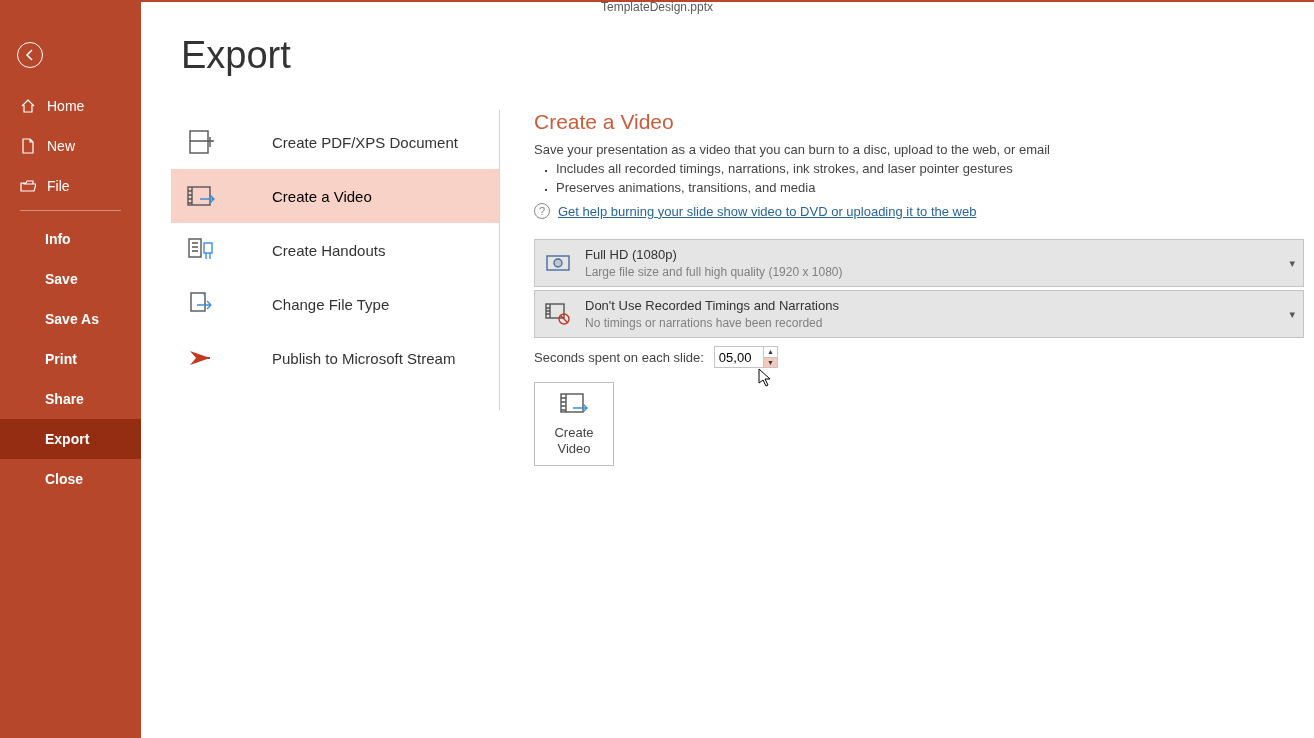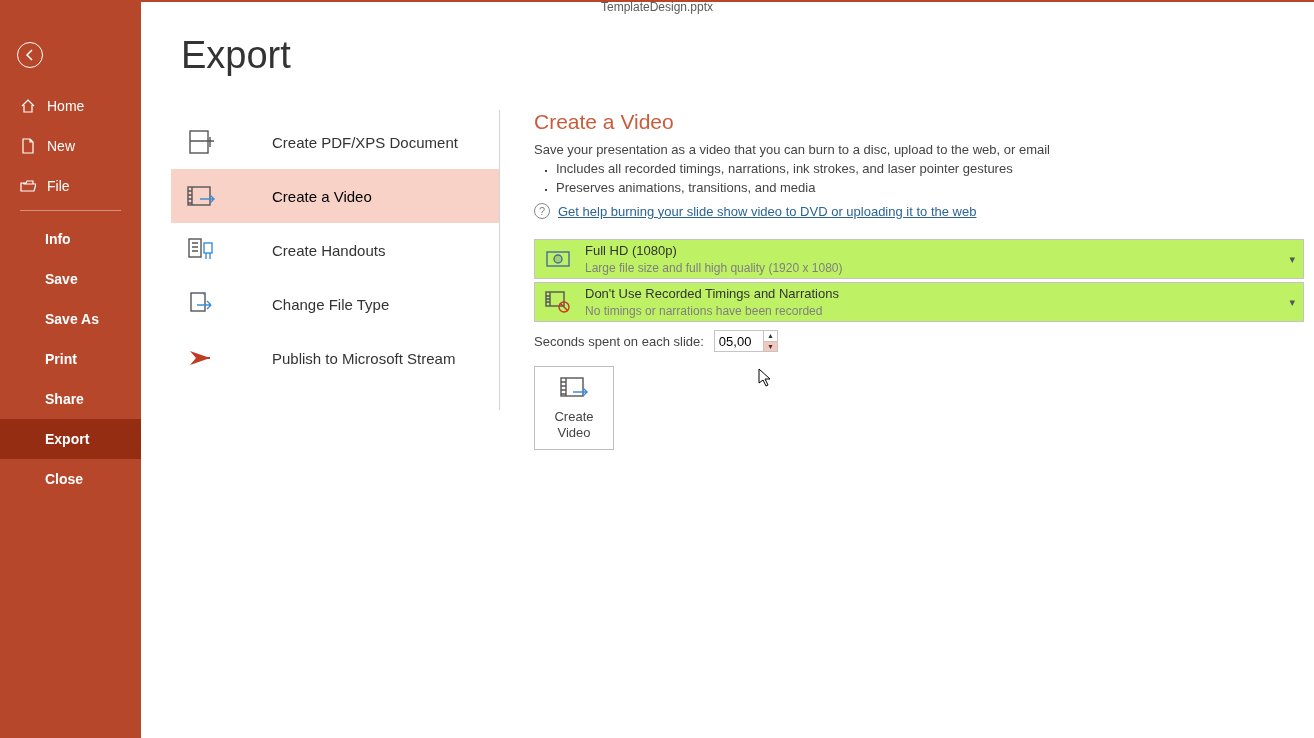--- a/index.html
+++ b/index.html
@@ -25,21 +25,21 @@
   .vdiv { width: 1px; background: #d4d4d4; margin-top: 108px; height: 300px; }
   .right-pane { flex: 1; padding: 108px 10px 0 34px; }
   .section-title { font-size: 21px; color: #ca5c3b; font-weight: 400; margin-bottom: 8px; }
   .desc { font-size: 13px; color: #444; margin-bottom: 2px; }
   .bullets { margin: 4px 0 8px 22px; }
   .bullets li { font-size: 13px; color: #444; margin-bottom: 4px; list-style: square; }
   .bullets li::marker { font-size: 8px; }
   .help-row { display: flex; align-items: center; margin: 6px 0 20px 0; }
   .help-icon { width: 16px; height: 16px; border: 1.2px solid #888; border-radius: 50%; display: flex; align-items: center; justify-content: center; font-size: 11px; color: #888; margin-right: 8px; }
   .help-link { color: #2a6496; text-decoration: underline; font-size: 13px; cursor: pointer; }
-  .dropdown { border: 1px solid #c4c4c4; height: 40px; display: flex; align-items: center; padding: 4px 8px; margin-bottom: 3px; cursor: pointer; background: #bef264; }
+  .dropdown { border: 1px solid #c4c4c4; height: 48px; display: flex; align-items: center; padding: 4px 8px; margin-bottom: 3px; cursor: pointer; background: #e5e5e5; }
   .dropdown .dicon { width: 30px; margin-right: 12px; display: flex; justify-content: center; }
   .dropdown .dtext { flex: 1; display: flex; flex-direction: column; line-height: 1.35; }
   .dropdown .dtitle { font-size: 13px; color: #333; }
   .dropdown .dsub { font-size: 12px; color: #808080; }
   .dropdown .arrow { color: #555; font-size: 11px; }
   .row { display: flex; align-items: center; margin-top: 8px; }
   .row-label { font-size: 13px; color: #444; margin-right: 10px; }
   .spinner { display: flex; align-items: stretch; border: 1px solid #c4c4c4; height: 22px; }
   .spinner input { border: none; width: 48px; padding: 0 4px; font-size: 13px; outline: none; }
   .spinbtns { display: flex; flex-direction: column; }

